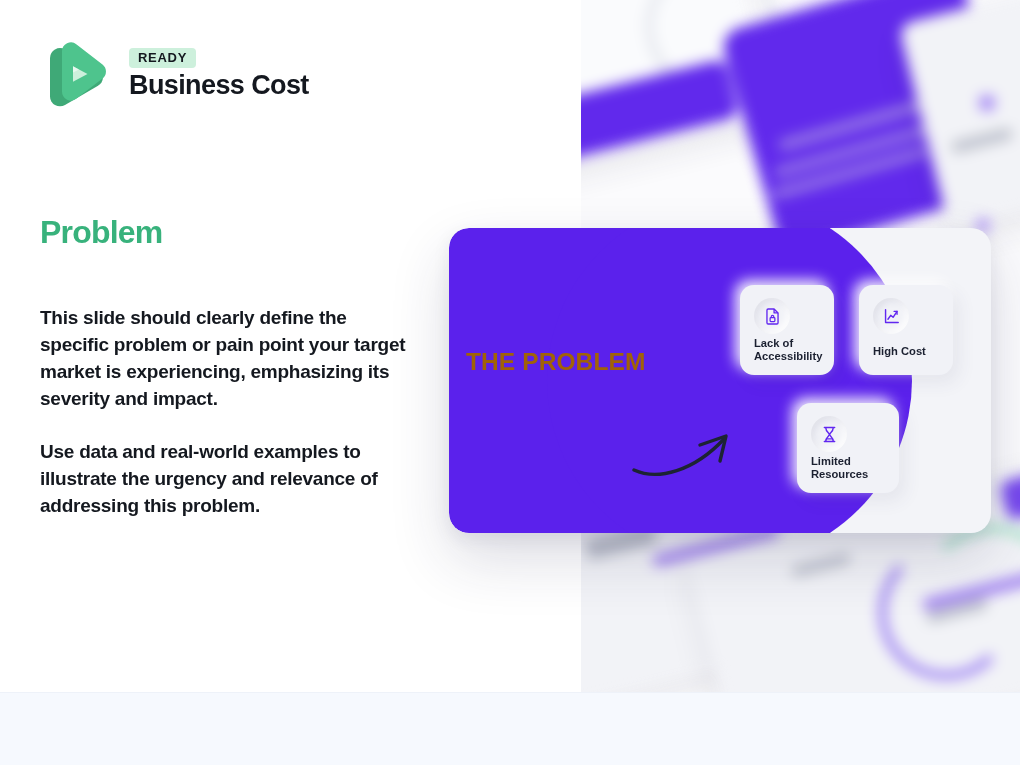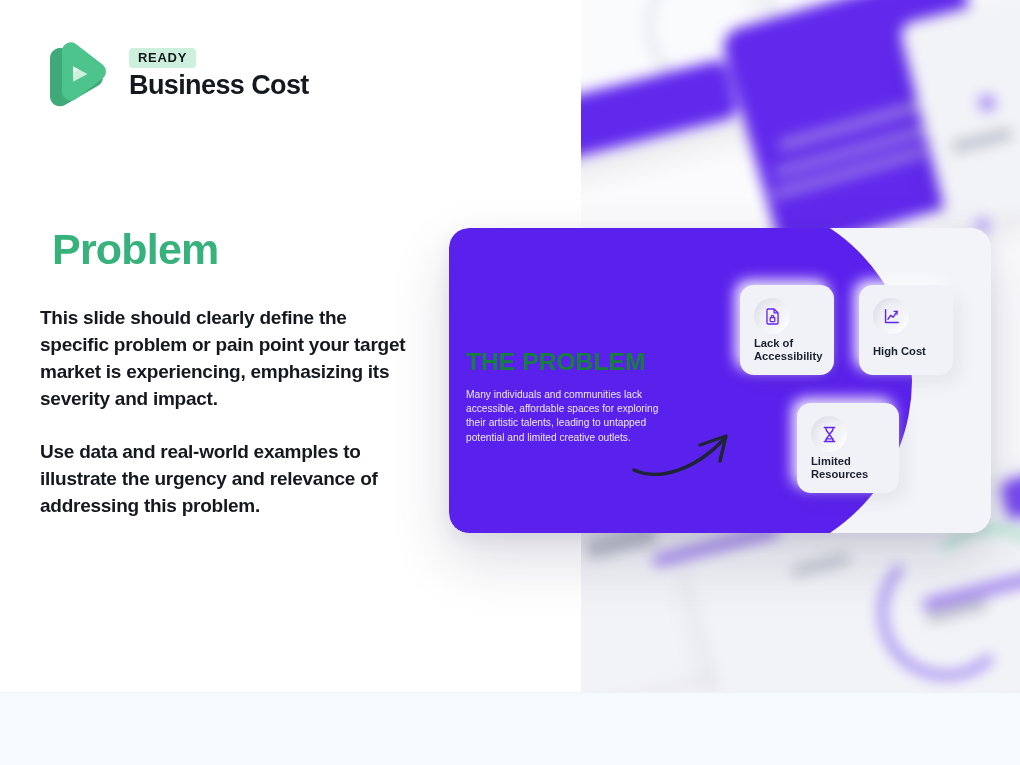--- a/index.html
+++ b/index.html
@@ -28,22 +28,22 @@
     font-size:13px;font-weight:600;letter-spacing:.7px;
     padding:3px 9px 4px;border-radius:4px;line-height:1;
   }
   .brand-name{
     font-size:27px;font-weight:700;color:#14181f;letter-spacing:-.6px;
     line-height:1.15;white-space:nowrap;
   }
 
   .page-title{
     position:absolute;left:40px;top:216px;
-    font-size:43px;font-weight:700;color:#38b27c;
-    letter-spacing:-.8px;line-height:1;margin:12px;
+    font-size:32px;font-weight:700;color:#38b27c;
+    letter-spacing:-.8px;line-height:1;margin:0;
   }
   .body-copy{
     position:absolute;left:40px;top:305px;width:375px;
     font-size:19px;font-weight:700;color:#14181f;
     line-height:1.42;letter-spacing:-.25px;
   }
   .body-copy p{margin:0;}
   .body-copy p + p{margin-top:26px;}
 
   
@@ -75,21 +75,21 @@
   .purple-block{
     position:absolute;left:0;top:0;width:218px;height:305px;
     background:#5b21ec;border-radius:20px 0 0 20px;
   }
   .purple-bulge{
     position:absolute;left:98px;top:-30px;width:365px;height:365px;
     background:#5b21ec;border-radius:50%;
   }
   .purple-content{position:absolute;left:17px;top:122px;width:215px;z-index:3;}
   .preview-heading{
-    margin:0;color:#15803d;font-size:24.5px;font-weight:800;
+    margin:0;color:#a16207;font-size:24.5px;font-weight:800;
     letter-spacing:.1px;line-height:1;
   }
   .preview-sub{
     margin:13px 0 0;color:#ece7fd;font-size:10.2px;font-weight:400;
     line-height:1.42;width:212px;
   }
 
   .arrow{position:absolute;left:183px;top:195px;width:110px;height:60px;z-index:4;}
 
   
@@ -159,21 +159,20 @@
       <div class="bg-purple" style="left:480px;top:520px;width:180px;height:40px;border-radius:10px;opacity:.85;transform:rotate(-14deg);"></div>
     </div>
   </div>
 
   <div class="preview-card">
     <div class="purple-block"></div>
     <div class="purple-bulge"></div>
 
     <div class="purple-content">
       <h2 class="preview-heading">THE PROBLEM</h2>
-      <p class="preview-sub">Many individuals and communities lack accessible, affordable spaces for exploring their artistic talents, leading to untapped potential and limited creative outlets.</p>
     </div>
 
     <svg class="arrow" viewBox="0 0 110 60" fill="none">
       <path d="M2 47 C26 58, 62 48, 92 16" stroke="#1d2433" stroke-width="3.4" stroke-linecap="round" fill="none"></path>
       <path d="M68 22 L94 13 L88 38" stroke="#1d2433" stroke-width="3.4" stroke-linecap="round" stroke-linejoin="round" fill="none"></path>
     </svg>
 
     <div class="feat feat-highcost">
       <div class="feat-icon-well">
         <svg width="19" height="19" viewBox="0 0 24 24" fill="none">

